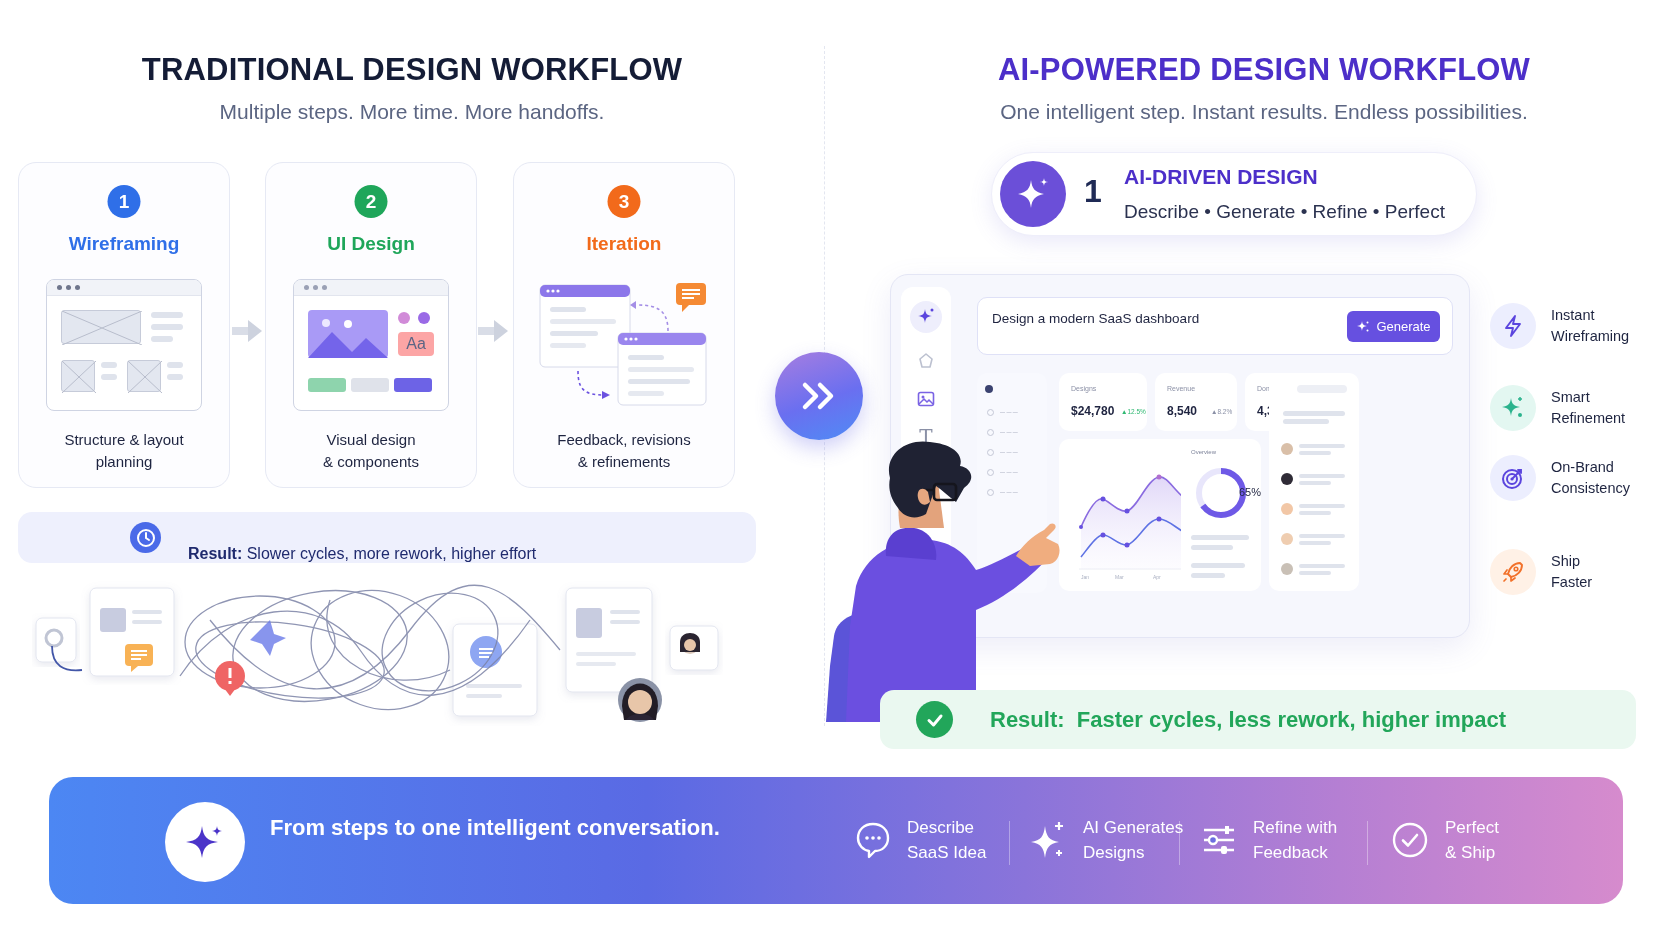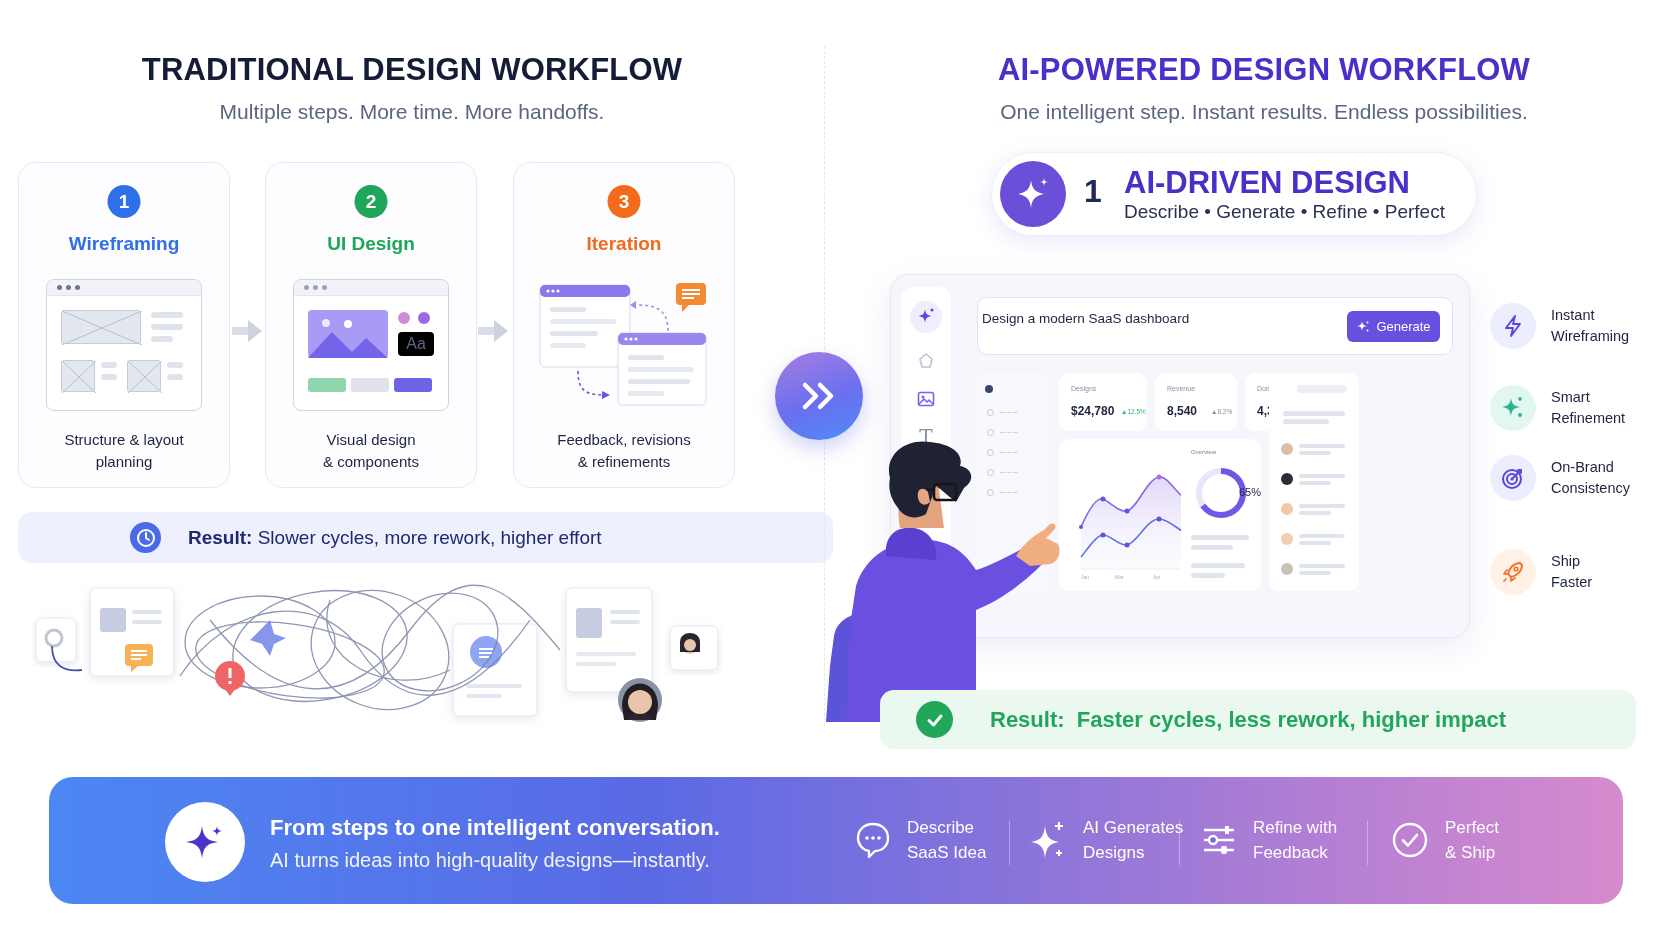--- a/index.html
+++ b/index.html
@@ -24,47 +24,47 @@
   .step-label { position: absolute; top: 70px; width: 100%; text-align: center; font-size: 19px; font-weight: 700; }
   .step-desc { position: absolute; top: 266px; width: 100%; text-align: center; font-size: 15px; line-height: 22px; color: #1e2440; }
   .mock-win { position: absolute; top: 116px; left: 27px; width: 156px; height: 132px; border: 1.5px solid #cfd4e3; border-radius: 8px; background: #fff; overflow: hidden; }
   .mock-win .bar { height: 16px; background: #f1f3f8; border-bottom: 1px solid #e2e5ee; display: flex; align-items: center; padding-left: 10px; gap: 4px; }
   .mock-win .bar i { width: 5px; height: 5px; border-radius: 50%; background: #6f768c; display: block; }
   .ln { position: absolute; height: 6px; background: #dfe3ec; border-radius: 3px; }
   .xbox { position: absolute; background: #e3e7f0; border: 1px solid #c6cbd9; border-radius: 3px; }
   .arrow-gray { top: 320px; width: 30px; height: 22px; }
 
   
-  .result-left { left: 18px; top: 512px; width: 815px; height: 51px; border-radius: 14px; background: #eef0fd; display: flex; align-items: center; padding-left: 112px; font-size: 19px; color: #1f2a6e; }
+  .result-left { left: 18px; top: 512px; width: 738px; height: 51px; border-radius: 14px; background: #eef0fd; display: flex; align-items: flex-end; padding-left: 112px; font-size: 16px; color: #1f2a6e; }
   .result-left .ic { position: absolute; left: 112px; top: 10px; width: 31px; height: 31px; border-radius: 50%; background: #4a6ae8; display: flex; align-items: center; justify-content: center; }
   .result-left .txt { margin-left: 58px; }
   .result-left b { font-weight: 700; }
 
   .result-right { left: 880px; top: 690px; width: 756px; height: 59px; border-radius: 14px; background: #eaf8f0; display: flex; align-items: center; font-size: 22px; color: #22a65a; font-weight: 700; }
   .result-right .ic { position: absolute; left: 36px; top: 11px; width: 37px; height: 37px; border-radius: 50%; background: #22a65a; display: flex; align-items: center; justify-content: center; }
   .result-right .txt { margin-left: 110px; }
 
   
   #chaos { left: 30px; top: 580px; width: 700px; height: 160px; }
 
   
   #center-arrow { left: 775px; top: 352px; width: 88px; height: 88px; border-radius: 50%; background: linear-gradient(160deg, #a77ee0 0%, #6a6ff0 55%, #4f8cf5 100%); box-shadow: 0 8px 20px rgba(100,100,230,0.3); display: flex; align-items: center; justify-content: center; }
 
   
   #ai-pill { left: 991px; top: 152px; width: 486px; height: 84px; border-radius: 42px; background: #fff; box-shadow: 0 6px 22px rgba(120,110,220,0.16); border: 1px solid #eeeefa; }
   #ai-pill .circ { position: absolute; left: 8px; top: 8px; width: 66px; height: 66px; border-radius: 50%; background: #6b4fd8; display: flex; align-items: center; justify-content: center; }
   #ai-pill .num { position: absolute; left: 92px; top: 20px; font-size: 32px; font-weight: 700; color: #1f2a55; }
-  #ai-pill .title { position: absolute; left: 132px; top: 12px; font-size: 31px; font-weight: 700; color: #4c2fc9; }
+  #ai-pill .title { position: absolute; left: 132px; top: 12px; font-size: 21px; font-weight: 700; color: #4c2fc9; }
   #ai-pill .sub { position: absolute; left: 132px; top: 48px; font-size: 19px; color: #2b3250; }
 
   
   #dash { left: 890px; top: 274px; width: 580px; height: 364px; border-radius: 18px; background: #f6f7fd; border: 1.5px solid #e4e6f5; box-shadow: 0 10px 30px rgba(110,110,200,0.12); }
   #dash .toolrail { position: absolute; left: 10px; top: 12px; width: 50px; height: 330px; background: #ffffff; border-radius: 12px; }
   .tool { position: absolute; left: 9px; width: 32px; height: 32px; border-radius: 50%; display: flex; align-items: center; justify-content: center; }
-  #prompt { position: absolute; left: 86px; top: 22px; width: 476px; height: 58px; background: #fff; border: 1.5px solid #dfe1f7; border-radius: 10px; padding: 11px 4px; font-size: 13.5px; line-height: 19px; color: #1f2440; }
+  #prompt { position: absolute; left: 86px; top: 22px; width: 476px; height: 58px; background: #fff; border: 1.5px solid #dfe1f7; border-radius: 10px; padding: 11px 14px; font-size: 13.5px; line-height: 19px; color: #1f2440; }
   #gen-btn { position: absolute; right: 12px; top: 13px; width: 93px; height: 31px; border-radius: 6px; background: #6650e0; color: #fff; font-size: 13px; display: flex; align-items: center; justify-content: center; gap: 6px; border: none; font-family: inherit; }
   .panel { position: absolute; background: #fff; border-radius: 10px; }
   .kpi-label { position: absolute; left: 12px; top: 12px; font-size: 7px; color: #8b90a6; }
   .kpi-val { position: absolute; left: 12px; top: 31px; font-size: 12px; font-weight: 700; color: #1f2440; }
   .kpi-delta { position: absolute; top: 35px; font-size: 6.5px; color: #2fb872; }
   .side-item { position: absolute; left: 10px; height: 14px; display: flex; align-items: center; gap: 6px; font-size: 5px; color: #9aa0b6; }
   .side-item .d { width: 7px; height: 7px; border: 1px solid #c4c8d6; border-radius: 50%; }
 
   
   #person { left: 826px; top: 436px; width: 260px; height: 286px; }
@@ -145,21 +145,21 @@
         <i style="background:#9aa0b5"></i>
       </div>
     <svg style="position:absolute;left:14px;top:30px;" width="80" height="48">
       <rect width="80" height="48" rx="4" fill="#a99af6"></rect>
       <circle cx="18" cy="13" r="4" fill="#ece8ff"></circle>
         <circle cx="40" cy="14" r="4" fill="#ffffff"></circle>
       <polygon points="0,48 24,22 44,42 58,28 80,48" fill="#7464ea"></polygon>
     </svg>
     <div style="position:absolute;left:104px;top:32px;width:12px;height:12px;border-radius:50%;background:#d18bd8;"></div>
     <div style="position:absolute;left:124px;top:32px;width:12px;height:12px;border-radius:50%;background:#9a6ae6;"></div>
-    <div style="position:absolute;left:104px;top:52px;width:36px;height:24px;border-radius:4px;background:#000000;color:#5b6585;font-size:16px;display:flex;align-items:center;justify-content:center;">Aa</div>
+    <div style="position:absolute;left:104px;top:52px;width:36px;height:24px;border-radius:4px;background:#fca5a5;color:#5b6585;font-size:16px;display:flex;align-items:center;justify-content:center;">Aa</div>
     <div style="position:absolute;left:14px;top:98px;width:38px;height:14px;border-radius:3px;background:#8ed4ad;"></div>
     <div style="position:absolute;left:57px;top:98px;width:38px;height:14px;border-radius:3px;background:#dfe2ea;"></div>
     <div style="position:absolute;left:100px;top:98px;width:38px;height:14px;border-radius:3px;background:#6d63e6;"></div>
   </div>
   <div class="step-desc">
     <div>Visual design</div>
     <div>&amp; components</div>
   </div>
 </div>
 
@@ -515,21 +515,20 @@
 </div>
 
 <div id="bottom" class="abs">
   <div class="logo">
     <svg width="44" height="44" viewBox="0 0 44 44">
         <path d="M19 6 C20.4 17 24 20.6 35 22 C24 23.4 20.4 27 19 38 C17.6 27 14 23.4 3 22 C14 20.6 17.6 17 19 6 Z" fill="#4b34c9"></path>
         <path d="M34 6 C34.5 9.5 35.5 10.5 39 11 C35.5 11.5 34.5 12.5 34 16 C33.5 12.5 32.5 11.5 29 11 C32.5 10.5 33.5 9.5 34 6 Z" fill="#4b34c9"></path>
       </svg>
   </div>
   <div class="h">From steps to one intelligent conversation.</div>
-  <div class="s">AI turns ideas into high-quality designs—instantly.</div>
 
   <div class="bstep" style="left:806px;">
     <svg width="36" height="38" viewBox="0 0 36 38">
         <path d="M18 3 C27 3 33 9 33 17 C33 25 27 30 20 30 L14 36 L14 30 C8 29 3 24 3 17 C3 9 9 3 18 3 Z" fill="none" stroke="#fff" stroke-width="2.4" stroke-linejoin="round"></path>
         <circle cx="12" cy="17" r="1.8" fill="#fff"></circle>
         <circle cx="18" cy="17" r="1.8" fill="#fff"></circle>
         <circle cx="24" cy="17" r="1.8" fill="#fff"></circle>
       </svg>
     <div class="lbl">
         <div>Describe</div>

